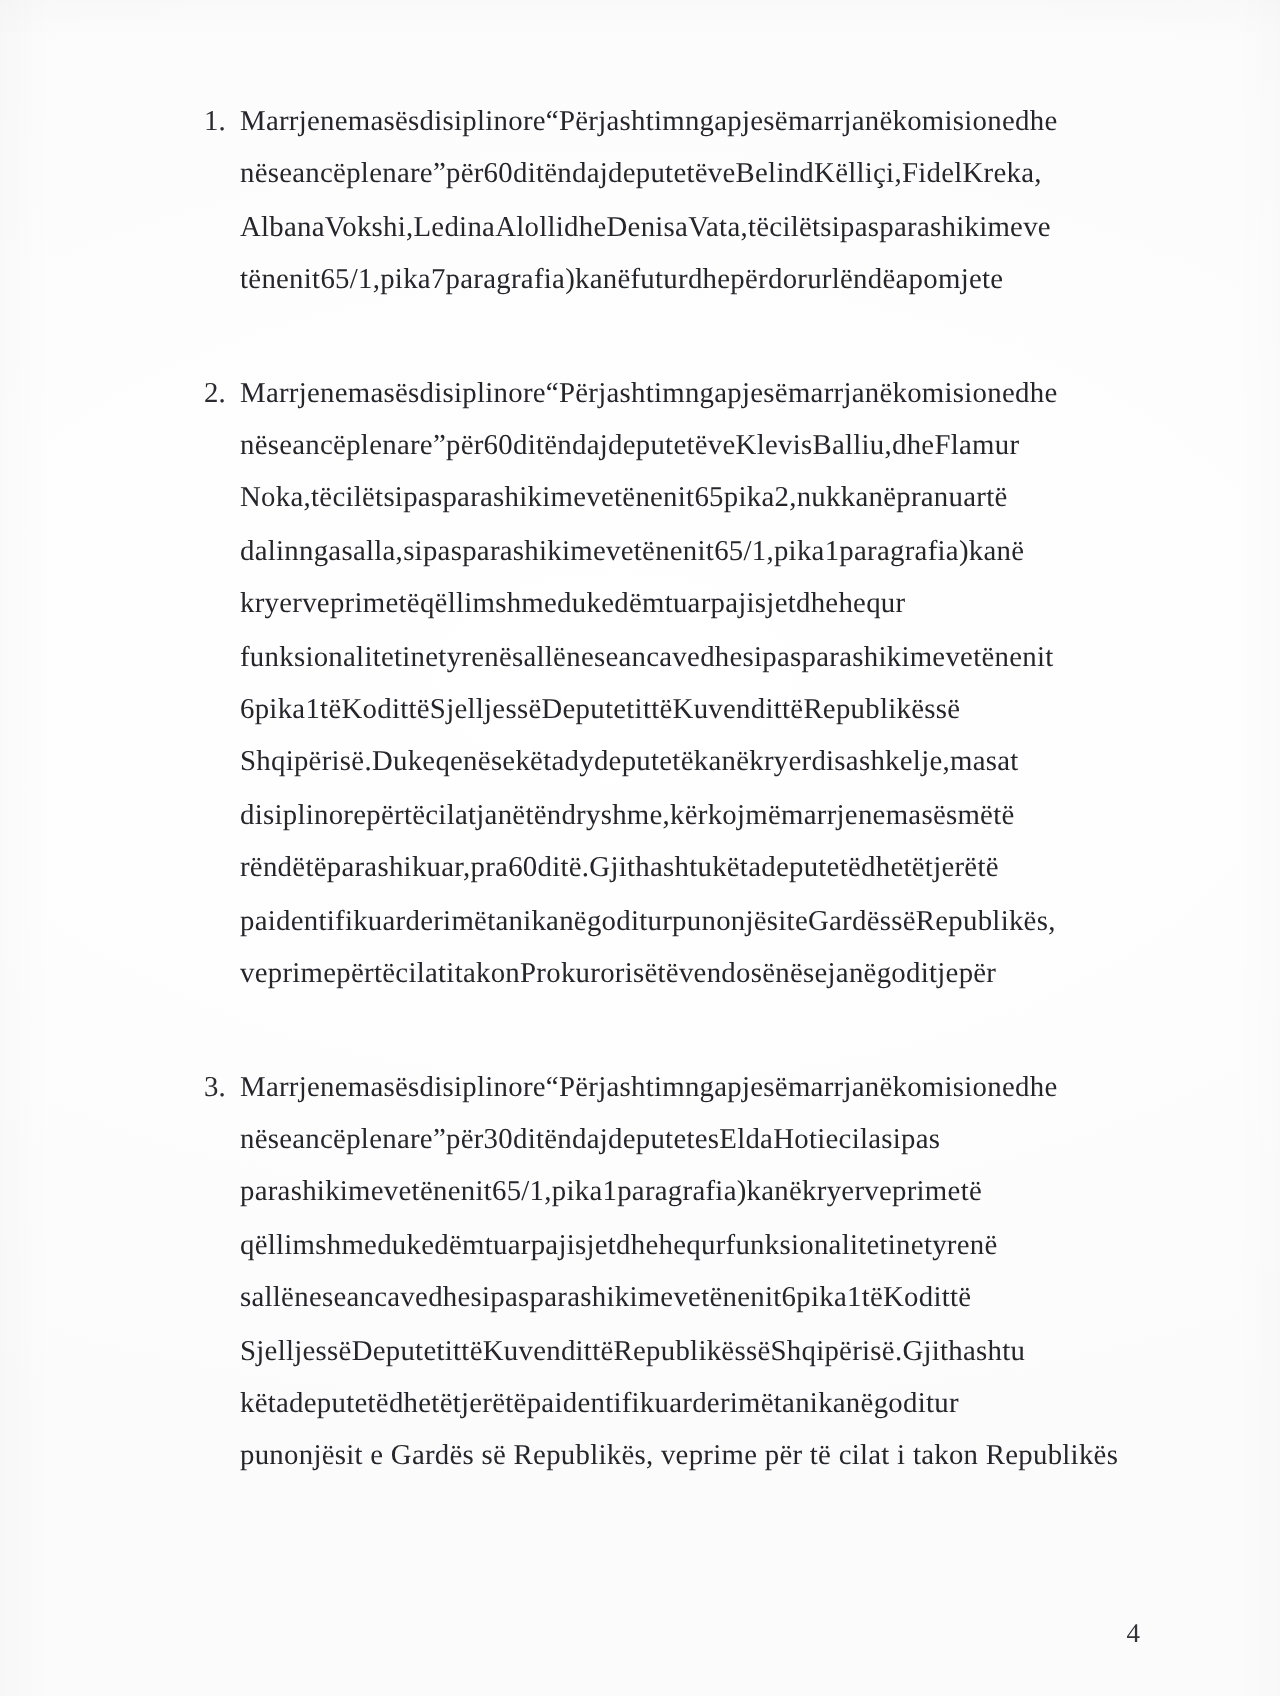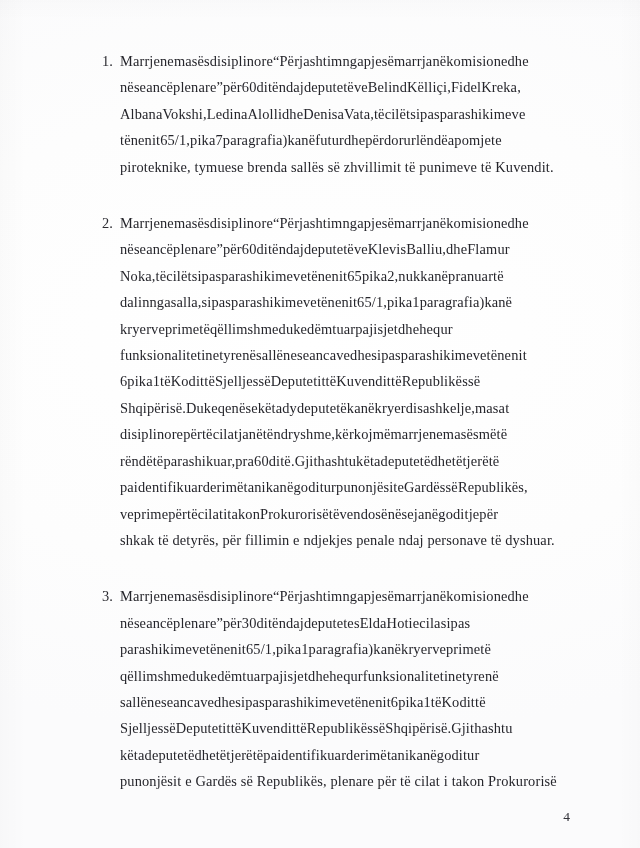--- a/index.html
+++ b/index.html
@@ -130,51 +130,49 @@
 
   <div id="text-column">
     <ol class="clause-list">
         <li class="clause-item">
           <span class="clause-number">1.</span>
           <div class="clause-body">
             <span class="doc-line flexline"><span class="word">Marrjen</span><span class="word">e</span><span class="word">masës</span><span class="word">disiplinore</span><span class="word">“Përjashtim</span><span class="word">nga</span><span class="word">pjesëmarrja</span><span class="word">në</span><span class="word">komisione</span><span class="word">dhe</span></span>
             <span class="doc-line flexline"><span class="word">në</span><span class="word">seancë</span><span class="word">plenare”</span><span class="word">për</span><span class="word">60</span><span class="word">ditë</span><span class="word">ndaj</span><span class="word">deputetëve</span><span class="word">Belind</span><span class="word">Këlliçi,</span><span class="word">Fidel</span><span class="word">Kreka,</span></span>
             <span class="doc-line flexline"><span class="word">Albana</span><span class="word">Vokshi,</span><span class="word">Ledina</span><span class="word">Alolli</span><span class="word">dhe</span><span class="word">Denisa</span><span class="word">Vata,</span><span class="word">të</span><span class="word">cilët</span><span class="word">sipas</span><span class="word">parashikimeve</span></span>
             <span class="doc-line flexline"><span class="word">të</span><span class="word">nenit</span><span class="word">65/1,</span><span class="word">pika</span><span class="word">7</span><span class="word">paragrafi</span><span class="word">a)</span><span class="word">kanë</span><span class="word">futur</span><span class="word">dhe</span><span class="word">përdorur</span><span class="word">lëndë</span><span class="word">apo</span><span class="word">mjete</span></span>
-            <span class="doc-line flexline line-last">piroteknike, tymuese brenda sallës së zhvillimit të punimeve të Kuvendit.</span>
           </div>
         </li>
         <li class="clause-item">
           <span class="clause-number">2.</span>
           <div class="clause-body">
             <span class="doc-line flexline"><span class="word">Marrjen</span><span class="word">e</span><span class="word">masës</span><span class="word">disiplinore</span><span class="word">“Përjashtim</span><span class="word">nga</span><span class="word">pjesëmarrja</span><span class="word">në</span><span class="word">komisione</span><span class="word">dhe</span></span>
             <span class="doc-line flexline"><span class="word">në</span><span class="word">seancë</span><span class="word">plenare”</span><span class="word">për</span><span class="word">60</span><span class="word">ditë</span><span class="word">ndaj</span><span class="word">deputetëve</span><span class="word">Klevis</span><span class="word">Balliu,</span><span class="word">dhe</span><span class="word">Flamur</span></span>
             <span class="doc-line flexline"><span class="word">Noka,</span><span class="word">të</span><span class="word">cilët</span><span class="word">sipas</span><span class="word">parashikimeve</span><span class="word">të</span><span class="word">nenit</span><span class="word">65</span><span class="word">pika</span><span class="word">2,</span><span class="word">nuk</span><span class="word">kanë</span><span class="word">pranuar</span><span class="word">të</span></span>
             <span class="doc-line flexline"><span class="word">dalin</span><span class="word">nga</span><span class="word">salla,</span><span class="word">sipas</span><span class="word">parashikimeve</span><span class="word">të</span><span class="word">nenit</span><span class="word">65/1,</span><span class="word">pika</span><span class="word">1</span><span class="word">paragrafi</span><span class="word">a)</span><span class="word">kanë</span></span>
             <span class="doc-line flexline"><span class="word">kryer</span><span class="word">veprime</span><span class="word">të</span><span class="word">qëllimshme</span><span class="word">duke</span><span class="word">dëmtuar</span><span class="word">pajisjet</span><span class="word">dhe</span><span class="word">hequr</span></span>
             <span class="doc-line flexline"><span class="word">funksionalitetin</span><span class="word">e</span><span class="word">tyre</span><span class="word">në</span><span class="word">sallën</span><span class="word">e</span><span class="word">seancave</span><span class="word">dhe</span><span class="word">sipas</span><span class="word">parashikimeve</span><span class="word">të</span><span class="word">nenit</span></span>
             <span class="doc-line flexline"><span class="word">6</span><span class="word">pika</span><span class="word">1</span><span class="word">të</span><span class="word">Kodit</span><span class="word">të</span><span class="word">Sjelljes</span><span class="word">së</span><span class="word">Deputetit</span><span class="word">të</span><span class="word">Kuvendit</span><span class="word">të</span><span class="word">Republikës</span><span class="word">së</span></span>
             <span class="doc-line flexline"><span class="word">Shqipërisë.</span><span class="word">Duke</span><span class="word">qenë</span><span class="word">se</span><span class="word">këta</span><span class="word">dy</span><span class="word">deputetë</span><span class="word">kanë</span><span class="word">kryer</span><span class="word">disa</span><span class="word">shkelje,</span><span class="word">masat</span></span>
             <span class="doc-line flexline"><span class="word">disiplinore</span><span class="word">për</span><span class="word">të</span><span class="word">cilat</span><span class="word">janë</span><span class="word">të</span><span class="word">ndryshme,</span><span class="word">kërkojmë</span><span class="word">marrjen</span><span class="word">e</span><span class="word">masës</span><span class="word">më</span><span class="word">të</span></span>
             <span class="doc-line flexline"><span class="word">rëndë</span><span class="word">të</span><span class="word">parashikuar,</span><span class="word">pra</span><span class="word">60</span><span class="word">ditë.</span><span class="word">Gjithashtu</span><span class="word">këta</span><span class="word">deputetë</span><span class="word">dhe</span><span class="word">të</span><span class="word">tjerë</span><span class="word">të</span></span>
             <span class="doc-line flexline"><span class="word">paidentifikuar</span><span class="word">deri</span><span class="word">më</span><span class="word">tani</span><span class="word">kanë</span><span class="word">goditur</span><span class="word">punonjësit</span><span class="word">e</span><span class="word">Gardës</span><span class="word">së</span><span class="word">Republikës,</span></span>
             <span class="doc-line flexline"><span class="word">veprime</span><span class="word">për</span><span class="word">të</span><span class="word">cilat</span><span class="word">i</span><span class="word">takon</span><span class="word">Prokurorisë</span><span class="word">të</span><span class="word">vendosë</span><span class="word">nëse</span><span class="word">janë</span><span class="word">goditje</span><span class="word">për</span></span>
-            <span class="doc-line flexline line-last">shkak të detyrës, për fillimin e ndjekjes penale ndaj personave të dyshuar.</span>
           </div>
         </li>
         <li class="clause-item">
           <span class="clause-number">3.</span>
           <div class="clause-body">
             <span class="doc-line flexline"><span class="word">Marrjen</span><span class="word">e</span><span class="word">masës</span><span class="word">disiplinore</span><span class="word">“Përjashtim</span><span class="word">nga</span><span class="word">pjesëmarrja</span><span class="word">në</span><span class="word">komisione</span><span class="word">dhe</span></span>
             <span class="doc-line flexline"><span class="word">në</span><span class="word">seancë</span><span class="word">plenare”</span><span class="word">për</span><span class="word">30</span><span class="word">ditë</span><span class="word">ndaj</span><span class="word">deputetes</span><span class="word">Elda</span><span class="word">Hoti</span><span class="word">e</span><span class="word">cila</span><span class="word">sipas</span></span>
             <span class="doc-line flexline"><span class="word">parashikimeve</span><span class="word">të</span><span class="word">nenit</span><span class="word">65/1,</span><span class="word">pika</span><span class="word">1</span><span class="word">paragrafi</span><span class="word">a)</span><span class="word">kanë</span><span class="word">kryer</span><span class="word">veprime</span><span class="word">të</span></span>
             <span class="doc-line flexline"><span class="word">qëllimshme</span><span class="word">duke</span><span class="word">dëmtuar</span><span class="word">pajisjet</span><span class="word">dhe</span><span class="word">hequr</span><span class="word">funksionalitetin</span><span class="word">e</span><span class="word">tyre</span><span class="word">në</span></span>
             <span class="doc-line flexline"><span class="word">sallën</span><span class="word">e</span><span class="word">seancave</span><span class="word">dhe</span><span class="word">sipas</span><span class="word">parashikimeve</span><span class="word">të</span><span class="word">nenit</span><span class="word">6</span><span class="word">pika</span><span class="word">1</span><span class="word">të</span><span class="word">Kodit</span><span class="word">të</span></span>
             <span class="doc-line flexline"><span class="word">Sjelljes</span><span class="word">së</span><span class="word">Deputetit</span><span class="word">të</span><span class="word">Kuvendit</span><span class="word">të</span><span class="word">Republikës</span><span class="word">së</span><span class="word">Shqipërisë.</span><span class="word">Gjithashtu</span></span>
             <span class="doc-line flexline"><span class="word">këta</span><span class="word">deputetë</span><span class="word">dhe</span><span class="word">të</span><span class="word">tjerë</span><span class="word">të</span><span class="word">paidentifikuar</span><span class="word">deri</span><span class="word">më</span><span class="word">tani</span><span class="word">kanë</span><span class="word">goditur</span></span>
-            <span class="doc-line flexline line-last">punonjësit e Gardës së Republikës, plenare për të cilat i takon Prokurorisë</span>
+            <span class="doc-line flexline line-last">punonjësit e Gardës së Republikës, veprime për të cilat i takon Republikës</span>
           </div>
         </li>
       </ol>
   </div>
 
   <div id="page-number">4</div>
 </div>
 
 </body></html>

